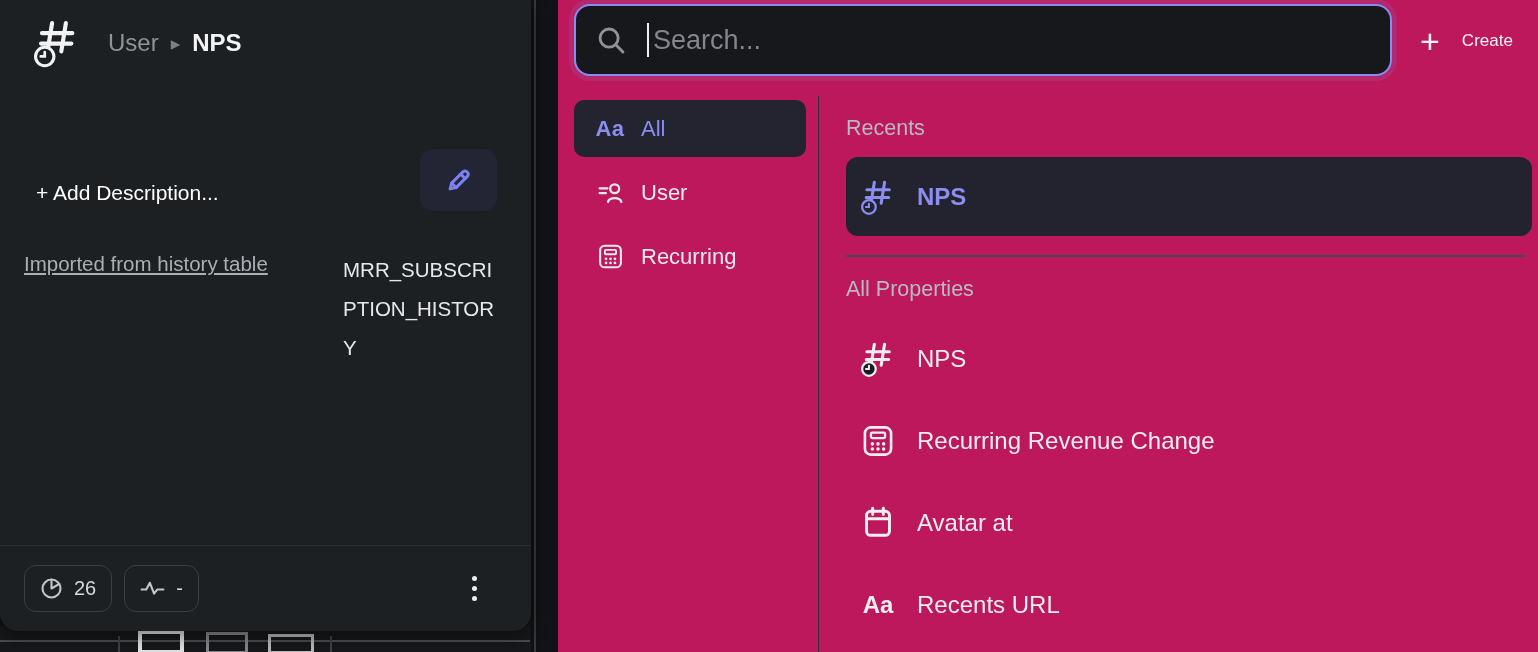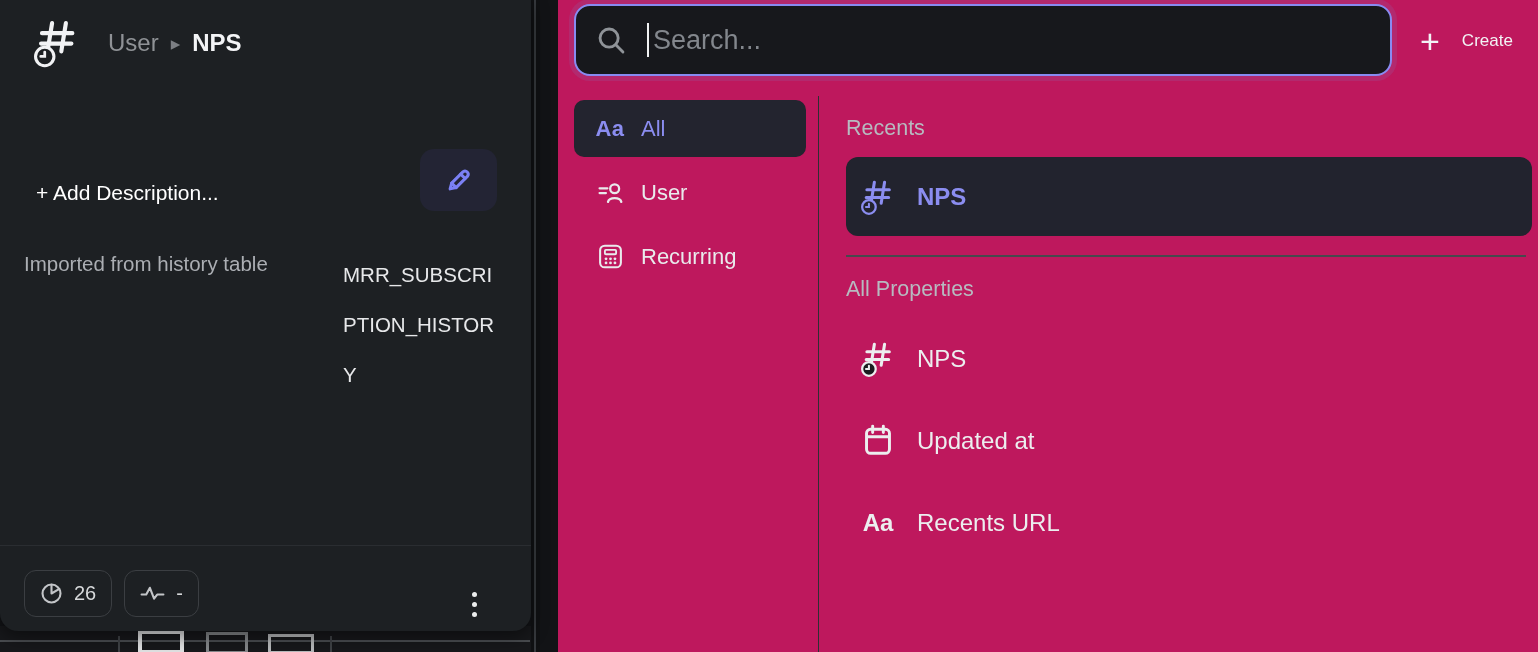--- a/index.html
+++ b/index.html
@@ -44,31 +44,31 @@
   .recent-banner .txt { color:#32bd8c; font-size:21px; }
 
   .add-desc { position:absolute; left:36px; top:181px; font-size:21px; color:#ffffff; cursor:text; }
   .pencil-btn {
     position:absolute; left:420px; top:149px; width:77px; height:62px;
     background:#232434; border-radius:14px; border:none; cursor:pointer;
     display:flex; align-items:center; justify-content:center;
   }
   .pencil-btn svg { width:34px; height:34px; color:#7b80f4; }
 
-  .imported-label { position:absolute; left:24px; top:252px; width:312px; font-size:20.5px; color:#abaeb3; }
+  .imported-label { position:absolute; left:24px; top:252px; width:312px; font-size:20.5px; color:#abaeb3;text-decoration:underline; }
   .imported-value {
     position:absolute; left:343px; top:250px; width:160px;
-    font-size:20.5px; line-height:50px; color:#e7e8ea;
+    font-size:20.5px; line-height:39px; color:#e7e8ea;
     word-break:break-all;
   }
 
   .card-footer {
     position:absolute; left:0; bottom:0; width:100%; height:86px;
     border-top:1px solid #2a2d31; border-radius:0 0 18px 18px;
-    display:flex; align-items:flex-end; padding:14px 24px;
+    display:flex; align-items:center; padding:14px 24px;
   }
   .chip {
     height:47px; border:1.5px solid #3b3e42; border-radius:12px;
     background:transparent; display:flex; align-items:center; gap:11px;
     padding:0 15px; margin-right:12px; cursor:pointer;
     color:#d6d8da; font-size:20px; font-family:inherit;
   }
   .chip svg { color:#c3c5c8; }
   .kebab { margin-left:auto; margin-right:30px; display:flex; flex-direction:column; gap:5px; cursor:pointer; background:none; border:none; }
   .kebab i { width:5px; height:5px; border-radius:50%; background:#eceded; }
@@ -278,29 +278,44 @@
         <span class="ricon">
           <svg width="34" height="38" viewBox="0 0 30 32" fill="none">
             <path d="M11.8 3 L8.8 21.5 M20.8 3 L17.8 21.5 M5.2 9.6 H25 M4.6 16.4 H24.4" stroke="currentColor" stroke-width="2.7" stroke-linecap="round"></path>
             <circle cx="7" cy="24.8" r="6" fill="#1a1c1f" stroke="currentColor" stroke-width="2"></circle>
             <path d="M7 21.9 V24.8 H4.4" stroke="currentColor" stroke-width="1.8" stroke-linecap="round"></path>
           </svg>
         </span>
         <span class="rlbl">NPS</span>
       </button>
 
+      <button class="prop-row">
+        <span class="ricon">
+          <svg width="34" height="34" viewBox="0 0 26 26" fill="none">
+            <rect x="3" y="2.6" width="20" height="20.8" rx="4.5" stroke="currentColor" stroke-width="2"></rect>
+            <rect x="7.6" y="6.6" width="10.8" height="4.2" rx="1" stroke="currentColor" stroke-width="1.8"></rect>
+            <circle cx="8.7" cy="15.2" r="1.35" fill="currentColor"></circle>
+              <circle cx="13" cy="15.2" r="1.35" fill="currentColor"></circle>
+              <circle cx="17.3" cy="15.2" r="1.35" fill="currentColor"></circle>
+            <circle cx="8.7" cy="19.2" r="1.35" fill="currentColor"></circle>
+              <circle cx="13" cy="19.2" r="1.35" fill="currentColor"></circle>
+              <circle cx="17.3" cy="19.2" r="1.35" fill="currentColor"></circle>
+          </svg>
+        </span>
+        <span class="rlbl">Recurring Revenue Change</span>
+      </button>
 
       <button class="prop-row">
         <span class="ricon">
           <svg width="32" height="35" viewBox="0 0 24 26" fill="none">
             <rect x="3.4" y="4.6" width="17.2" height="18" rx="3" stroke="currentColor" stroke-width="2.2"></rect>
             <path d="M8 2.2 V7 M16 2.2 V7 M4 10.2 H20" stroke="currentColor" stroke-width="2.2" stroke-linecap="round"></path>
           </svg>
         </span>
-        <span class="rlbl">Updated at</span>
+        <span class="rlbl">Avatar at</span>
       </button>
 
       <button class="prop-row">
         <span class="ricon">
             <span class="aa-glyph-white">Aa</span>
           </span>
         <span class="rlbl">Recents URL</span>
       </button>
     </div>
 

